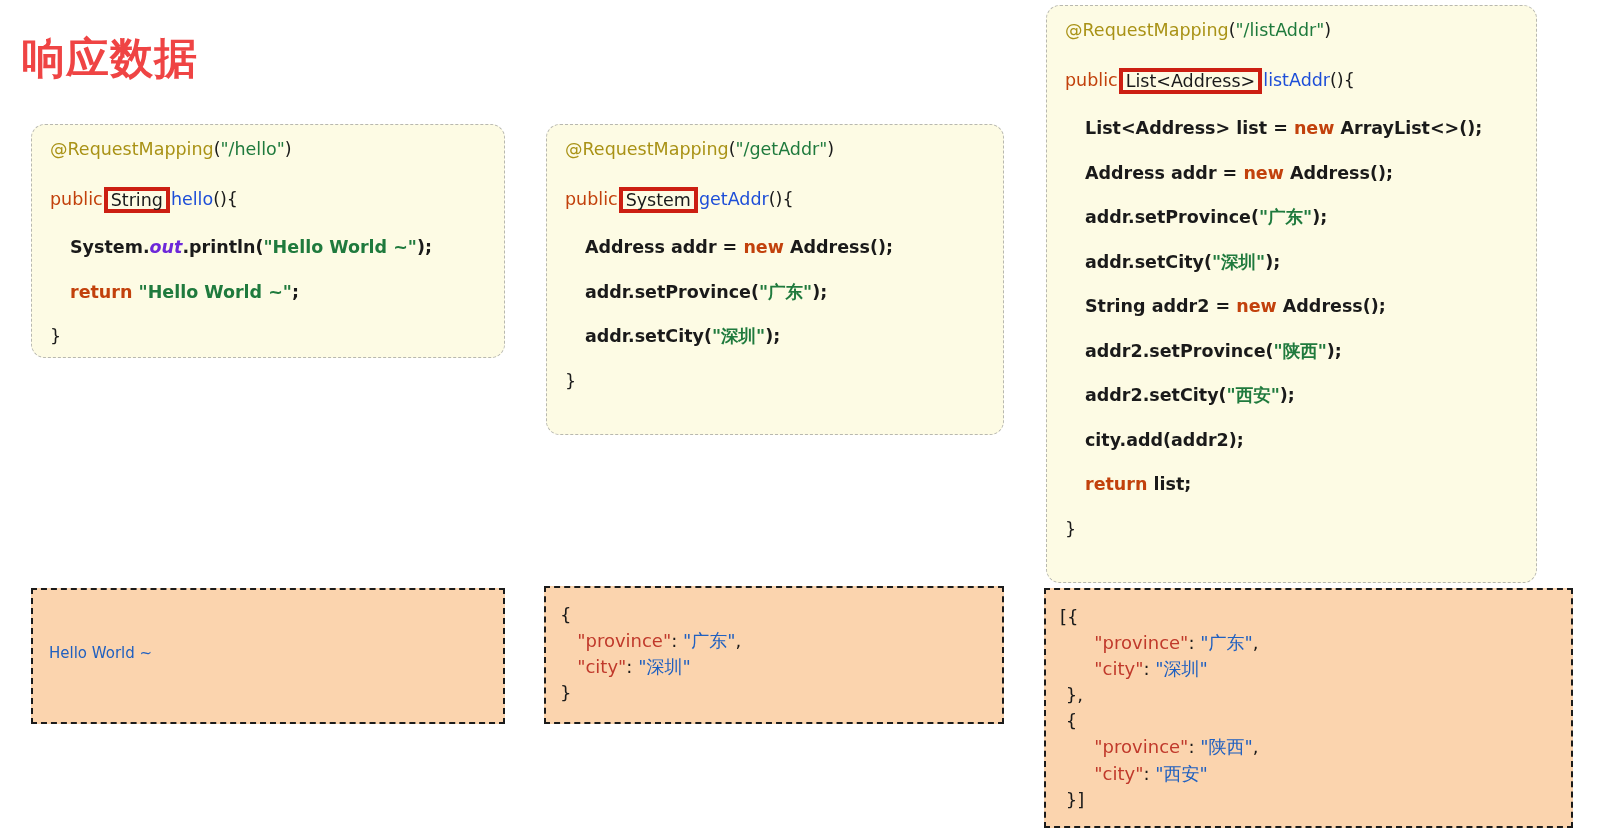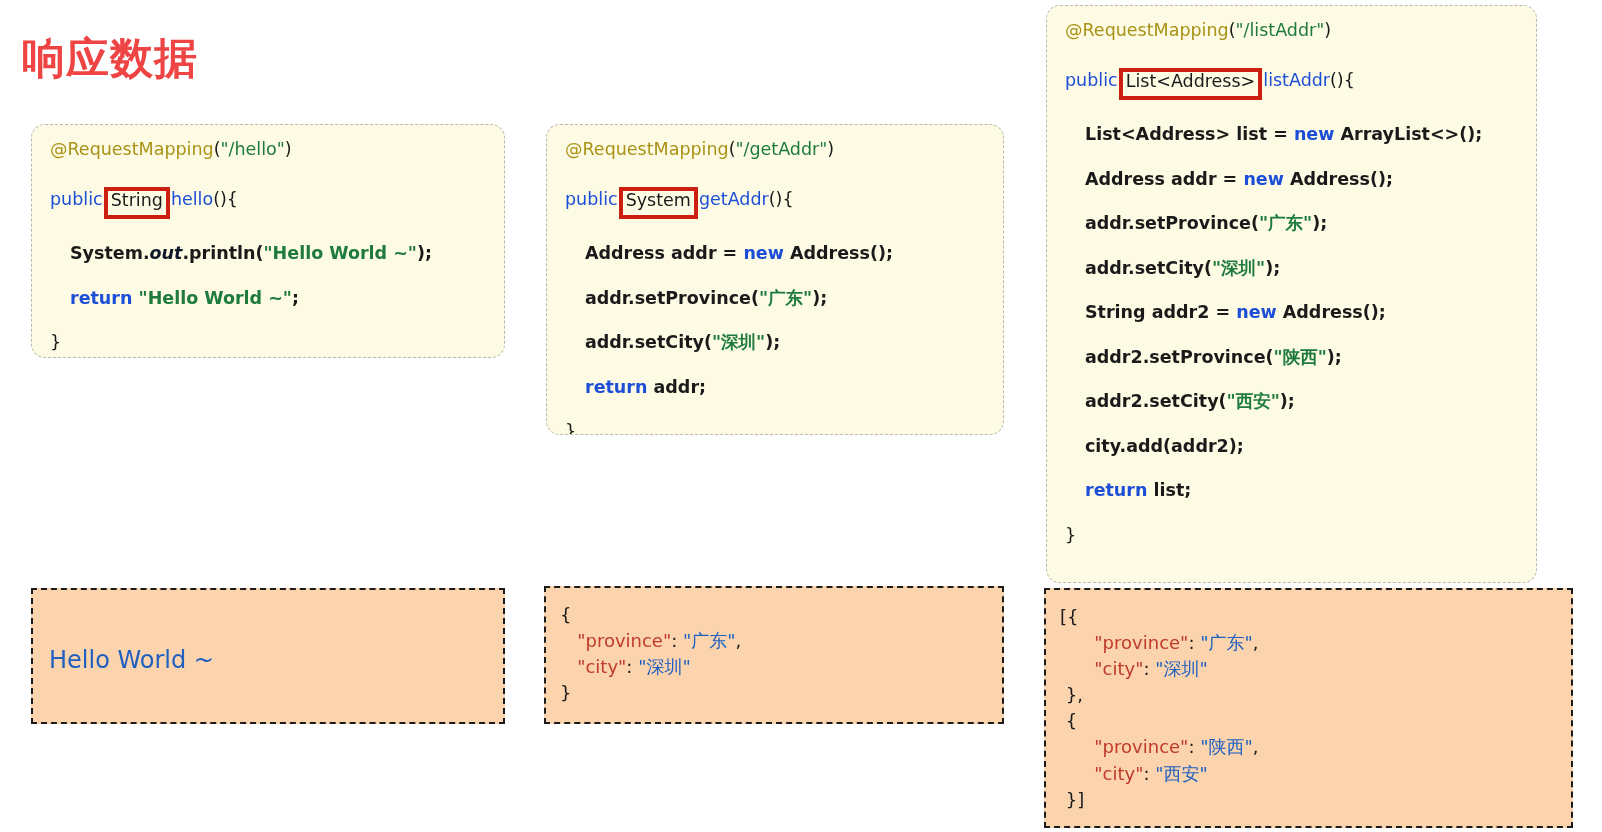--- a/index.html
+++ b/index.html
@@ -47,30 +47,30 @@
     line-height: 1.0;
     padding: 0;
     margin: 0 0 27px 0;
   }
   .code-line:last-child { margin-bottom: 0; }
 
   .ind1 { padding-left: 20px; font-weight: bold; }
 
   
   .t-anno   { color: #a99216; text-align: right; }
-  .t-kw     { color: #1d4ed8; }
+  .t-kw     { color: #c2410c; }
   .t-str    { color: #1f7a3d; }
   .t-meth   { color: #1d4ed8; }
   .t-plain  { color: #1a1a1a; }
-  .t-field  { color: #0f172a; font-style: italic; }
+  .t-field  { color: #6d28d9; font-style: italic; }
 
   
   .hl {
     border: 4px solid #cc1f12;
-    padding: 1px 3px 6px 3px;
+    padding: 1px 3px 0 3px;
     margin: 0 1px;
     color: #1a1a1a;
     display: inline-block;
     line-height: 1.0;
     position: relative;
     top: 1px;
   }
 
   
   .out-card {
@@ -95,21 +95,21 @@
 
   
   #code-hello   { left: 31px;   top: 124px; width: 474px; height: 234px; }
   #code-getaddr { left: 546px;  top: 124px; width: 458px; height: 311px; }
   #code-listaddr{ left: 1046px; top: 5px;   width: 491px; height: 578px; }
 
   #out-hello    { left: 31px;   top: 588px; width: 474px; height: 136px; }
   #out-getaddr  { left: 544px;  top: 586px; width: 460px; height: 138px; }
   #out-listaddr { left: 1044px; top: 588px; width: 529px; height: 240px; }
 
-  #out-hello .out-body   { padding: 53px 0 0 16px; font-size: 24px; }
+  #out-hello .out-body   { padding: 53px 0 0 16px; font-size: 15px; }
   #out-getaddr .out-body { padding: 14px 0 0 14px; }
   #out-listaddr .out-body{ padding: 14px 0 0 14px; }
 </style>
 </head>
 <body>
 
 <div id="page-title">响应数据</div>
 
 <div class="code-card" id="code-hello">
 
@@ -129,21 +129,20 @@
   <div class="code-line"><span class="t-anno">@RequestMapping</span><span class="t-plain">(</span><span class="t-str">"/getAddr"</span><span class="t-plain">)</span></div>
 
   <div class="code-line"><span class="t-kw">public</span><span class="hl">System</span><span class="t-meth">getAddr</span><span class="t-plain">(){</span></div>
 
   <div class="code-line ind1"><span class="t-plain">Address addr = </span><span class="t-kw">new</span><span class="t-plain"> Address();</span></div>
 
   <div class="code-line ind1"><span class="t-plain">addr.setProvince(</span><span class="t-str">"广东"</span><span class="t-plain">);</span></div>
 
   <div class="code-line ind1"><span class="t-plain">addr.setCity(</span><span class="t-str">"深圳"</span><span class="t-plain">);</span></div>
 
-  <div class="code-line ind1"><span class="t-kw">return</span><span class="t-plain"> addr;</span></div>
 
   <div class="code-line">}</div>
 </div>
 
 <div class="code-card" id="code-listaddr">
 
   <div class="code-line"><span class="t-anno">@RequestMapping</span><span class="t-plain">(</span><span class="t-str">"/listAddr"</span><span class="t-plain">)</span></div>
 
   <div class="code-line"><span class="t-kw">public</span><span class="hl">List&lt;Address&gt;</span><span class="t-meth">listAddr</span><span class="t-plain">(){</span></div>
 

